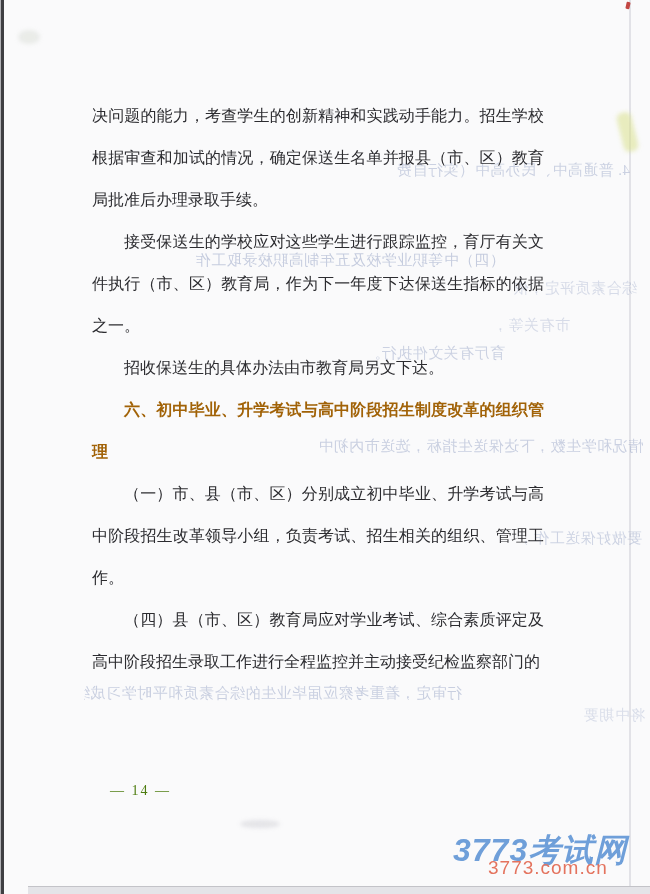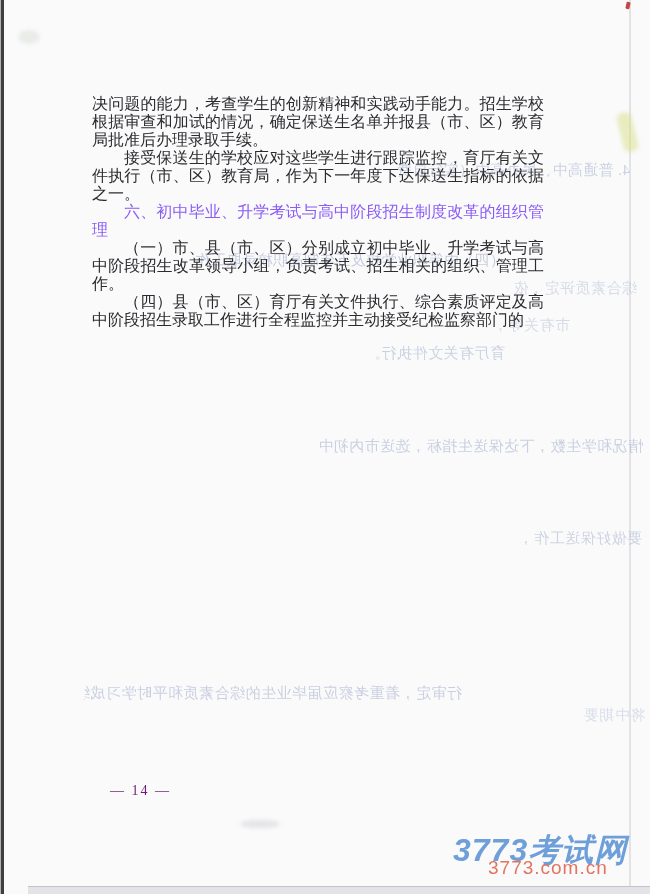--- a/index.html
+++ b/index.html
@@ -30,45 +30,45 @@
     left: 92px; top: 95px;
     width: 452px;
     font-size: 16px;
     line-height: 30.5px;
     color: #2c2c30;
     text-align: justify;
     word-break: break-all;
   }
   .content p, .content h2 {
     margin: 0; padding: 0;
-    font-size: 16px; line-height: 18px;
+    font-size: 16px; line-height: 42px;
   }
   .indent { text-indent: 2em; }
-  .heading { font-weight: normal; color: #8b5cf6; }
+  .heading { font-weight: bold; color: #a16207; }
 
   
   .bleed {
     position: absolute;
     transform: scaleX(-1);
     color: #8796bd;
     font-size: 15px;
     line-height: 18px;
     white-space: nowrap;
     overflow: hidden;
     filter: blur(0.7px);
     letter-spacing: 0.5px;
   }
 
   
   .page-number {
     position: absolute;
     left: 110px; top: 783px;
     font-size: 14px;
     letter-spacing: 2px;
-    color: #701a75;
+    color: #4d7c0f;
   }
   .watermark-title {
     position: absolute;
     left: 453px; top: 829px;
     font-family: "Liberation Sans", "DejaVu Sans", sans-serif;
     font-weight: bold;
     font-style: italic;
     font-size: 32px;
     color: #6f9fd9;
     letter-spacing: 1px;
@@ -105,20 +105,21 @@
     <div class="bleed" style="left: 370px; top: 344px; width: 135px; opacity: 0.4;">育厅有关文件执行。</div>
     <div class="bleed" style="left: 308px; top: 437px; width: 335px; opacity: 0.42;">情况和学生数，下达保送生指标，选送市内初中</div>
     <div class="bleed" style="left: 474px; top: 529px; width: 168px; opacity: 0.38;">要做好保送工作，</div>
     <div class="bleed" style="left: 84px; top: 684px; width: 378px; opacity: 0.42;">行审定，着重考察应届毕业生的综合素质和平时学习成绩，</div>
     <div class="bleed" style="left: 560px; top: 706px; width: 85px; opacity: 0.28;">将中期要</div>
   </div>
 
 <div class="content">
   <p class="cont">决问题的能力，考查学生的创新精神和实践动手能力。招生学校根据审查和加试的情况，确定保送生名单并报县（市、区）教育局批准后办理录取手续。</p>
   <p class="indent">接受保送生的学校应对这些学生进行跟踪监控，育厅有关文件执行（市、区）教育局，作为下一年度下达保送生指标的依据之一。</p>
+  <p class="indent">招收保送生的具体办法由市教育局另文下达。</p>
   <h2 class="indent heading">六、初中毕业、升学考试与高中阶段招生制度改革的组织管理</h2>
   <p class="indent">（一）市、县（市、区）分别成立初中毕业、升学考试与高中阶段招生改革领导小组，负责考试、招生相关的组织、管理工作。</p>
-  <p class="indent">（四）县（市、区）育厅有关文件执行、综合素质评定及高中阶段招生录取工作进行全程监控并主动接受纪检监察部门的</p>
+  <p class="indent">（四）县（市、区）教育局应对学业考试、综合素质评定及高中阶段招生录取工作进行全程监控并主动接受纪检监察部门的</p>
 </div>
 
 <div class="page-number">— 14 —</div>
 <div class="watermark-title">3773考试网</div>
 <div class="watermark-url">3773.com.cn</div>
 
 </body></html>

